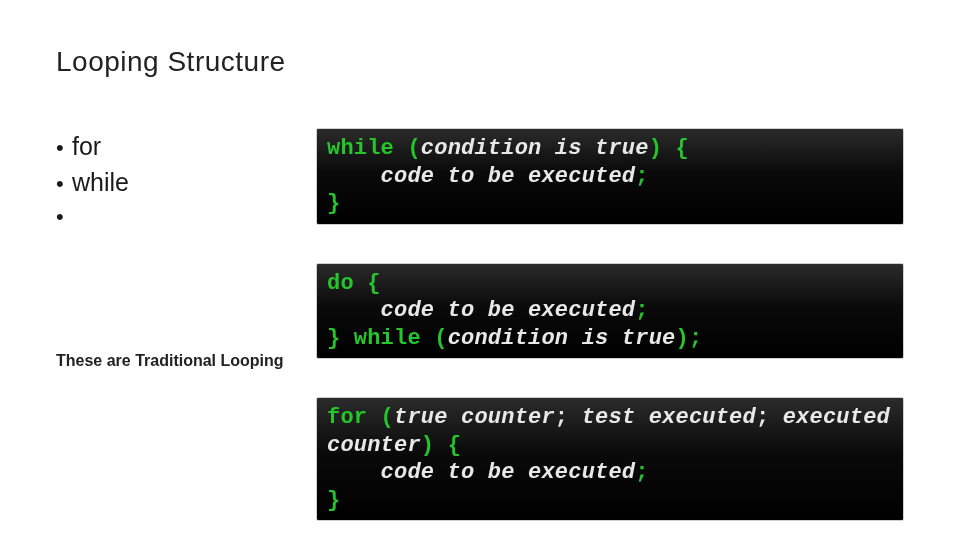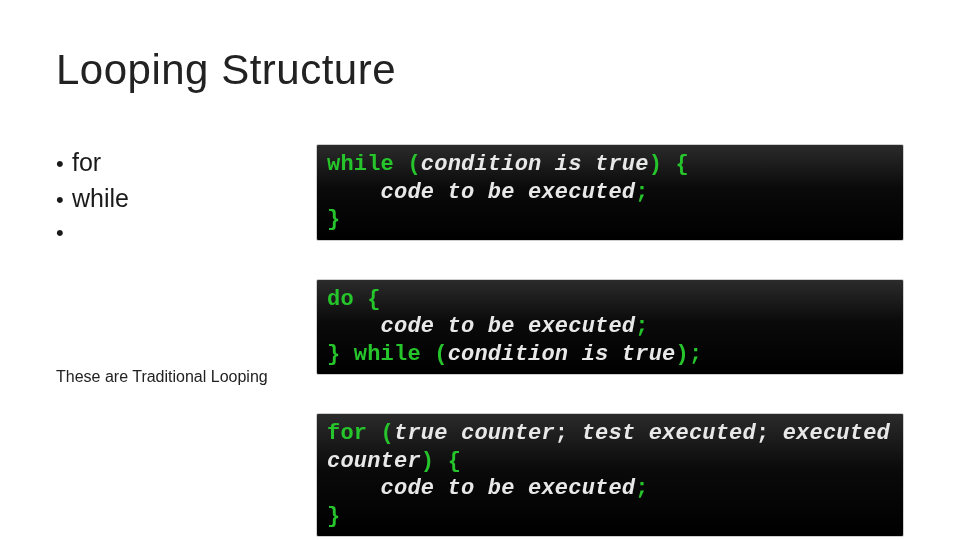--- a/index.html
+++ b/index.html
@@ -13,21 +13,21 @@
     overflow: hidden;
   }
   .slide {
     position: relative;
     width: 960px;
     height: 540px;
     box-sizing: border-box;
     padding: 46px 56px 30px 56px;
   }
   .title {
-    font-size: 42px;
+    font-size: 28px;
     font-weight: 300;
     letter-spacing: 0.5px;
     margin: 0 0 50px 0;
     color: #222;
   }
   .body-row {
     display: flex;
     align-items: flex-start;
   }
   .left-col {
@@ -48,21 +48,21 @@
     align-items: baseline;
   }
   .dot {
     width: 16px;
     flex: 0 0 16px;
     font-size: 22px;
   }
   .note {
     margin-top: 120px;
     font-size: 16px;
-    font-weight: 400;
+    font-weight: 700;
     color: #222;
   }
   .code-block {
     background: linear-gradient(to bottom, #2b2b2b 0%, #0a0a0a 45%, #000 100%);
     border: 1px solid #cfcfcf;
     border-radius: 2px;
     padding: 6px 10px 6px 10px;
     margin-bottom: 38px;
     font-family: "Courier New", Consolas, "Lucida Console", monospace;
     font-size: 22px;

